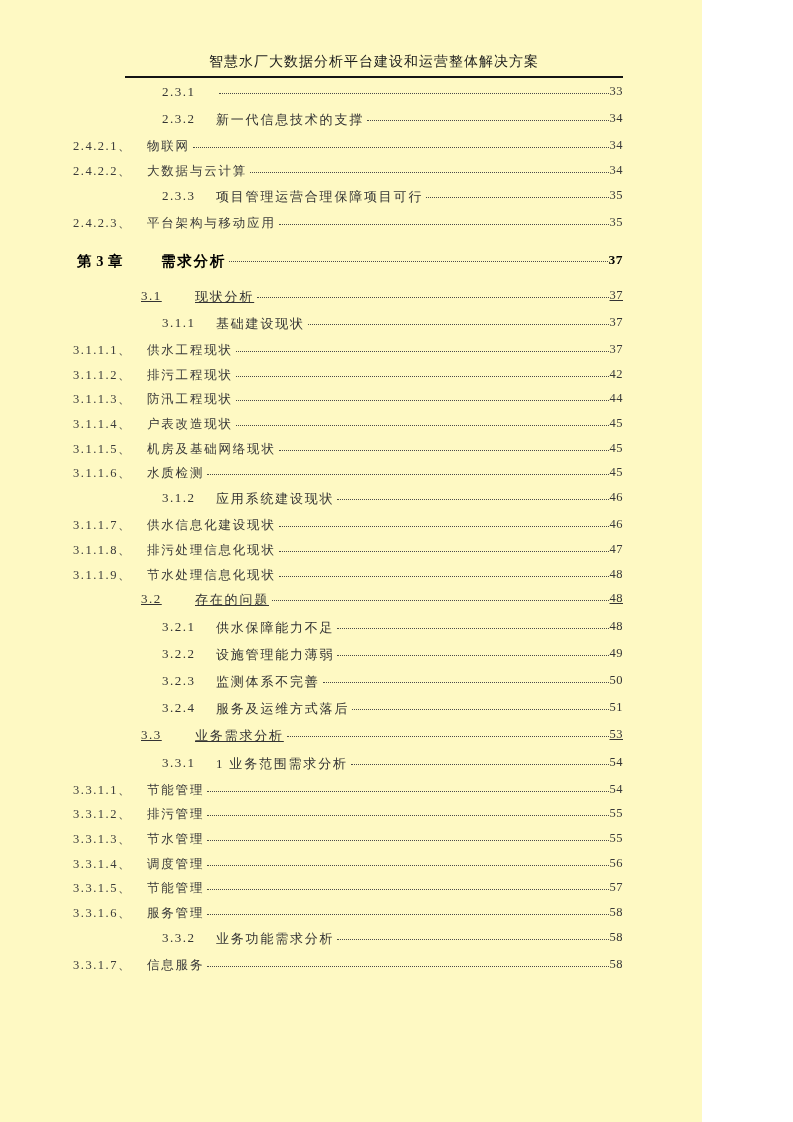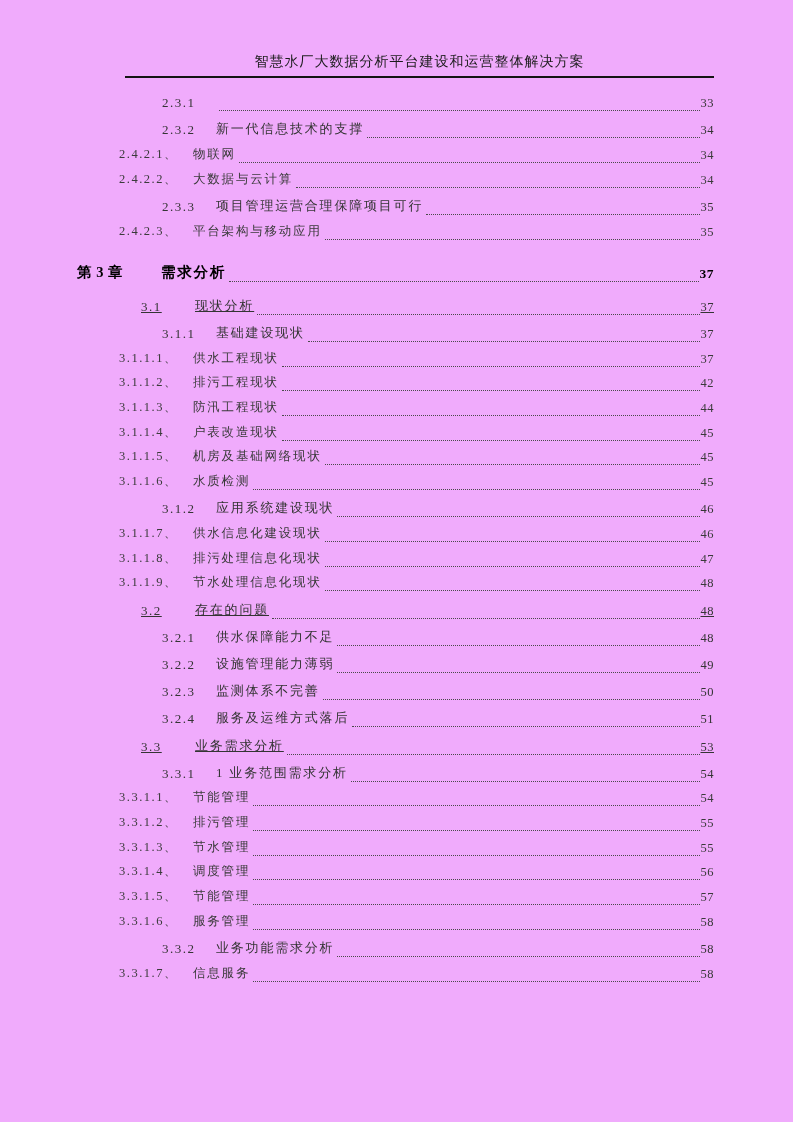--- a/index.html
+++ b/index.html
@@ -2,23 +2,23 @@
 <html><head>
 <meta charset="utf-8">
 <style>
   html, body {
     margin: 0;
     padding: 0;
     background: #ffffff;
   }
   .page {
     position: relative;
-    width: 793px;
+    width: 702px;
     height: 1122px;
-    background: #f0abfc;
+    background: #fef9c3;
     overflow: hidden;
     font-family: "Liberation Serif", "DejaVu Serif", serif;
   }
   .doc-header-title {
     margin: 52px 79px 0 125px;
     text-align: center;
     font-size: 14px;
     line-height: 19px;
     letter-spacing: 1px;
     color: #1c1c1c;
@@ -28,21 +28,21 @@
     margin: 5px 79px 0 125px;
     border: none;
     border-top: 2px solid #141414;
     height: 0;
   }
   .toc {
     margin: 6px 79px 0 0;
   }
   .toc-row {
     display: flex;
-    align-items: flex-end;
+    align-items: flex-start;
     color: #343434;
     font-size: 13px;
     white-space: nowrap;
   }
   .toc-entry-number {
     flex: 0 0 auto;
     letter-spacing: 1.5px;
   }
   .toc-entry-title {
     flex: 0 0 auto;
@@ -62,21 +62,21 @@
   }
   
   .lvl1 { padding-left: 77px; height: 30px; margin-top: 12px; margin-bottom: 6px;
           font-weight: bold; color: #000; font-size: 14.5px; }
   .lvl1 .toc-entry-number { width: 84px; letter-spacing: 0.5px; }
   .lvl1 .toc-entry-page   { font-size: 13.5px; }
   .lvl2 { padding-left: 141px; height: 27.2px; text-decoration: underline; }
   .lvl2 .toc-entry-number { width: 54px; }
   .lvl3 { padding-left: 162px; height: 27.2px; }
   .lvl3 .toc-entry-number { width: 54px; }
-  .lvl4 { padding-left: 119px; height: 24.7px; font-size: 12.5px; color: #3a3a3a; }
+  .lvl4 { padding-left: 73px; height: 24.7px; font-size: 12.5px; color: #3a3a3a; }
   .lvl4 .toc-entry-number { width: 74px; }
 </style>
 </head>
 <body>
 
 <div class="page">
   <div class="doc-header-title">智慧水厂大数据分析平台建设和运营整体解决方案</div>
   <hr class="header-rule">
   <div class="toc" id="toc-list">
       <div class="toc-row lvl3">

